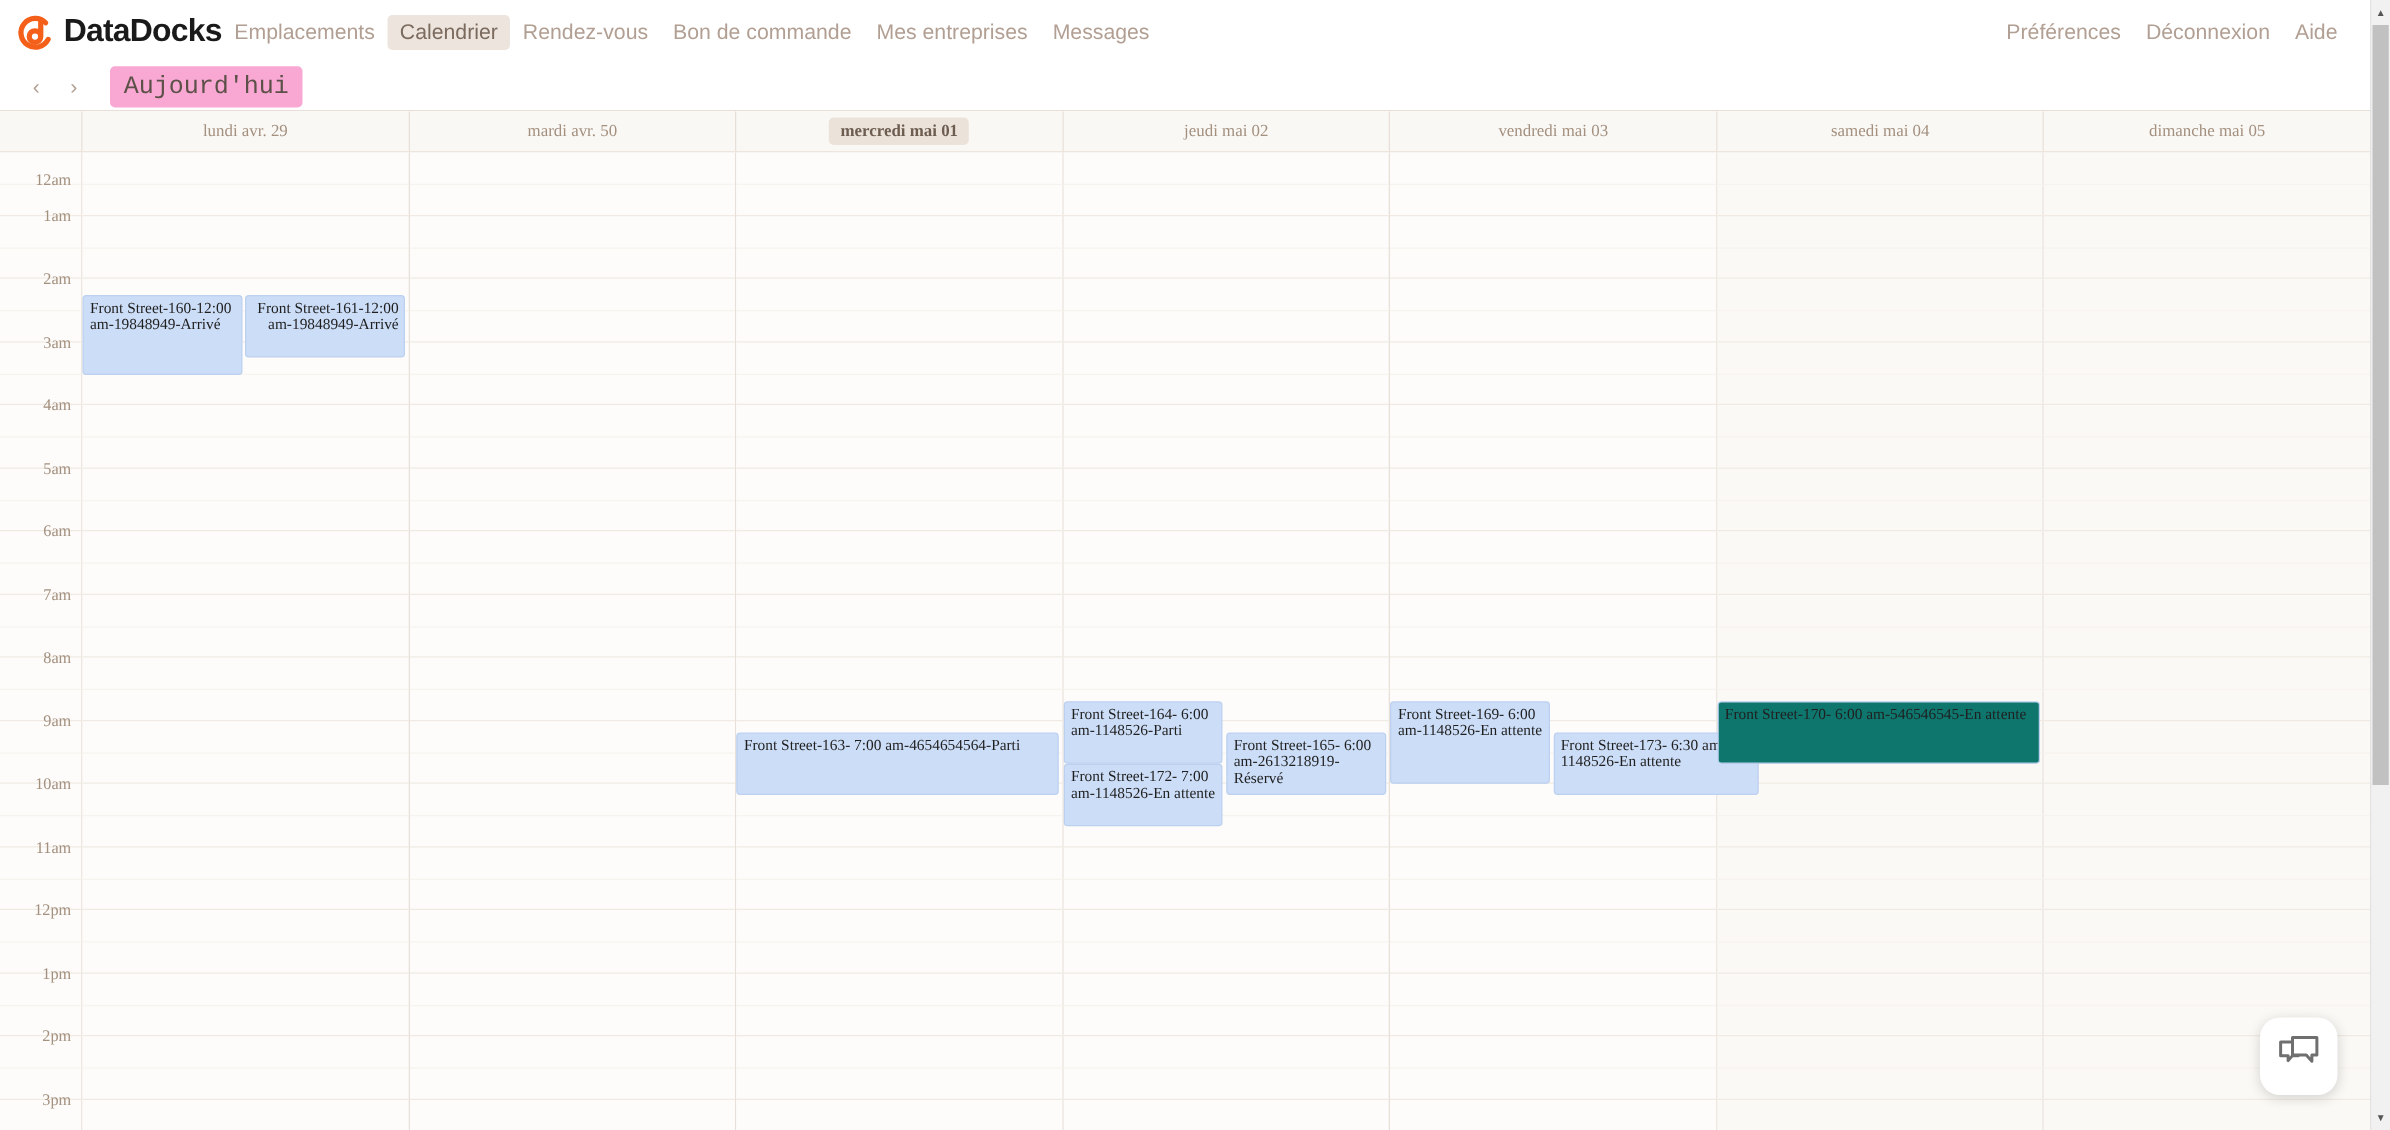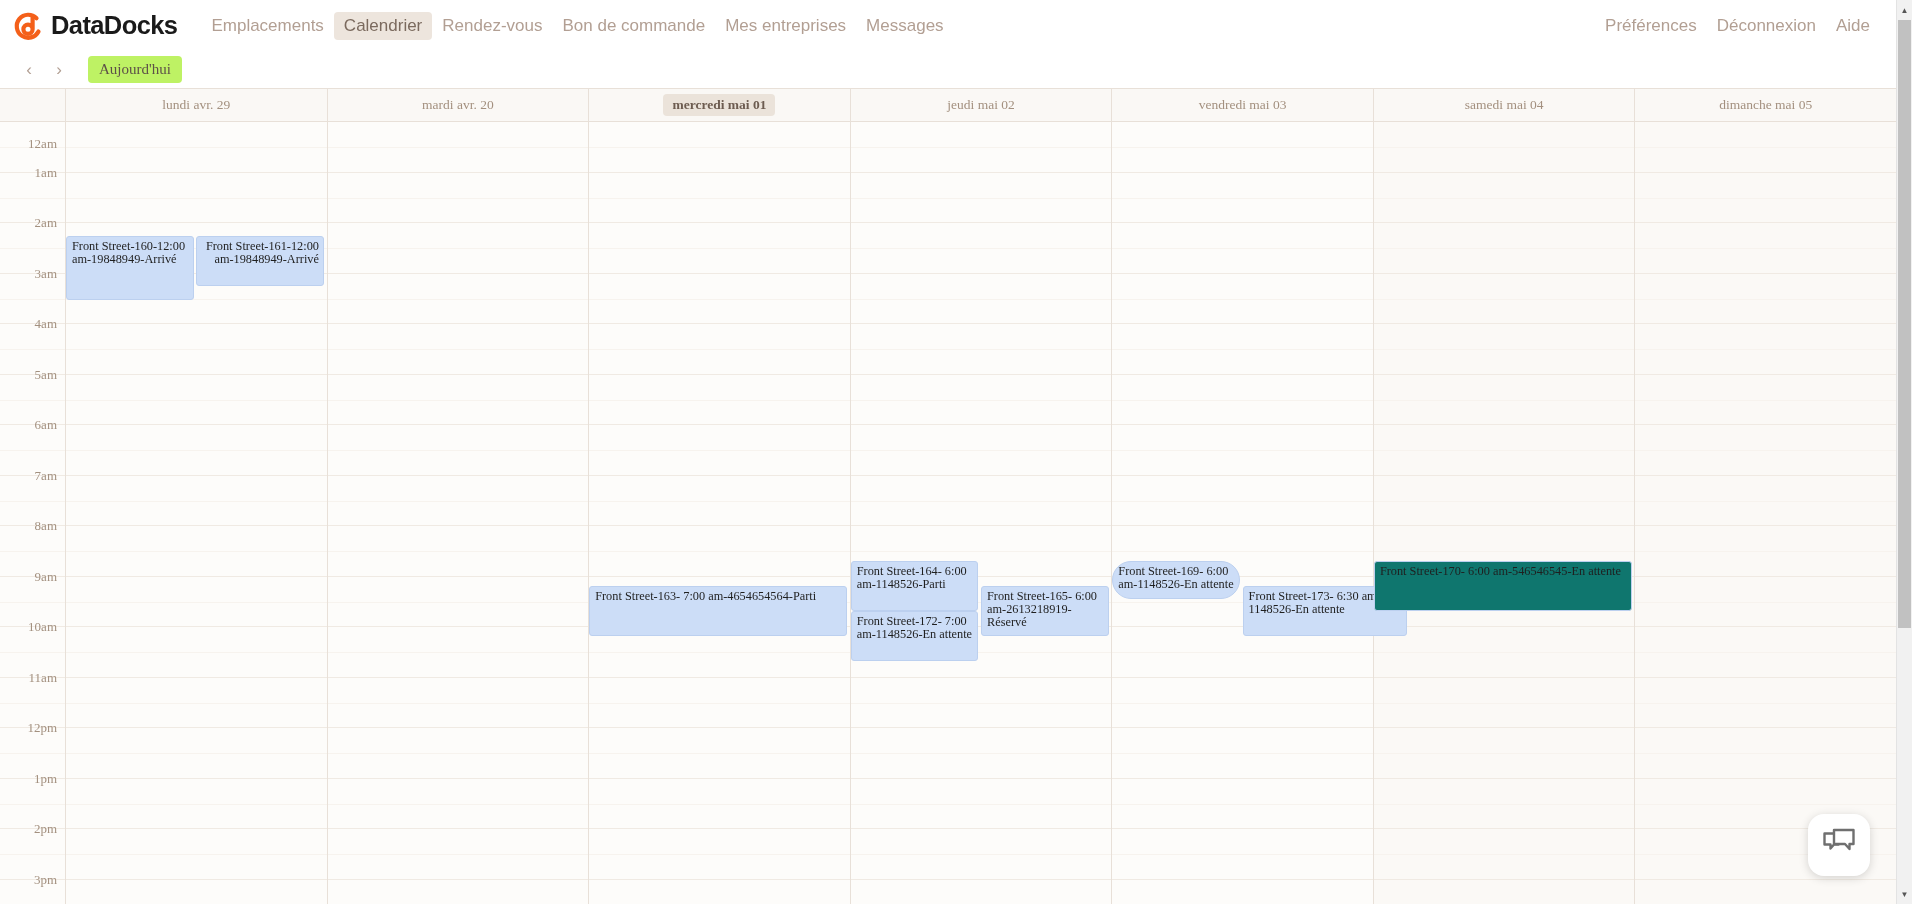--- a/index.html
+++ b/index.html
@@ -17,21 +17,20 @@
     display: flex;
     align-items: center;
     background: #ffffff;
     padding: 0 22px 0 10px;
     position: relative;
   }
   .brand {
     display: flex;
     align-items: center;
     gap: 7px;
-    margin-right: 24px;
   }
   .brand-mark { width: 34px; height: 34px; display: block; }
   .brand-text {
     font-size: 25.5px;
     font-weight: bold;
     color: #1a1a1a;
     letter-spacing: -0.6px;
     white-space: nowrap;
   }
   .mainnav { display: flex; align-items: center; gap: 0px; }
@@ -72,29 +71,29 @@
     align-items: center;
     justify-content: center;
     color: #b29f93;
     font-size: 17px;
     cursor: pointer;
     background: transparent;
     border: none;
     font-family: "Liberation Sans", sans-serif;
   }
   .todaybtn {
-    background: #bef264;
+    background: #f9a8d4;
     color: #5d5048;
-    font-size: 15px;
+    font-size: 20px;
     padding: 5px 11px;
     border-radius: 4px;
     border: none;
     margin-left: 14px;
     cursor: pointer;
-    font-family: Liberation Serif, serif;
+    font-family: Liberation Mono, monospace;
   }
 
   
   .cal-wrap {
     position: relative;
     width: 1912px;
     height: 816px;
     border-top: 1px solid #e8e0d8;
     overflow: hidden;
     background: #fff;
@@ -294,21 +293,21 @@
 
 <div class="cal-wrap">
   <div class="cal-scroll">
 
     <div class="dayhead">
       <div class="gutter"></div>
       <div class="dcell">
           <span class="pill">lundi avr. 29</span>
         </div>
       <div class="dcell">
-          <span class="pill">mardi avr. 20</span>
+          <span class="pill">mardi avr. 50</span>
         </div>
       <div class="dcell today">
           <span class="pill">mercredi mai 01</span>
         </div>
       <div class="dcell">
           <span class="pill">jeudi mai 02</span>
         </div>
       <div class="dcell">
           <span class="pill">vendredi mai 03</span>
         </div>
@@ -625,21 +624,21 @@
             <div class="hrow">
               <div class="half"></div>
             </div>
             <div class="hrow">
               <div class="half"></div>
             </div>
             <div class="hrow">
               <div class="half"></div>
             </div>
             <div class="hrow"></div>
-            <div class="event" style="top: 439px; height: 38px; left: 0%; width: 49%; background: rgb(204, 221, 247); border-radius: 23px;">Front Street-169- 6:00 am-1148526-En attente</div>
+            <div class="event" style="top: 439px; height: 66px; left: 0%; width: 49%; background: rgb(204, 221, 247);">Front Street-169- 6:00 am-1148526-En attente</div>
             <div class="event" style="top: 464px; height: 50px; left: 50%; width: 63%; background: rgb(204, 221, 247);">Front Street-173- 6:30 am-1148526-En attente</div>
           </div>
           <div class="daycol weekend">
             <div class="hrow">
               <div class="half"></div>
             </div>
             <div class="hrow">
               <div class="half"></div>
             </div>
             <div class="hrow">

